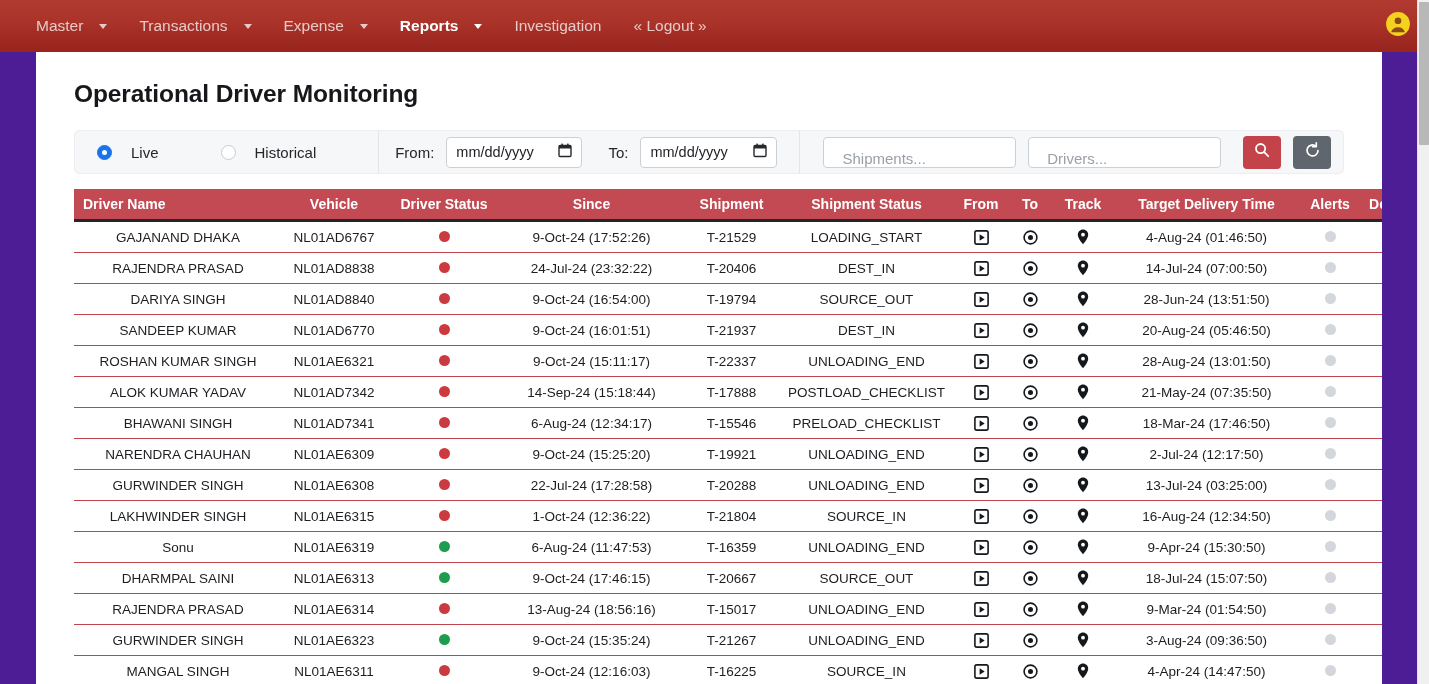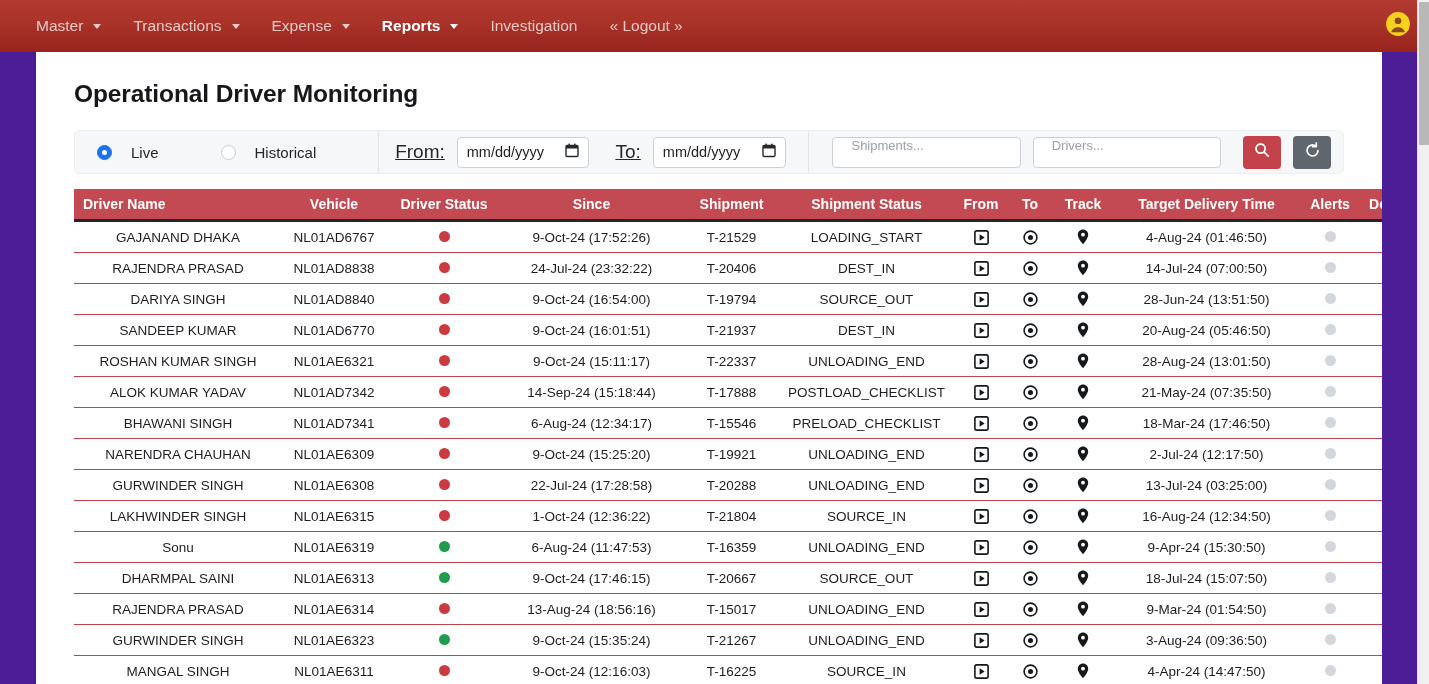--- a/index.html
+++ b/index.html
@@ -23,21 +23,21 @@
   .nav-items { display: flex; align-items: center; }
   .nav-item {
     color: #e9c9c6;
     font-size: 15.5px;
     padding: 6px 14px;
     margin-right: 4px;
     white-space: nowrap;
     cursor: pointer;
     display: flex;
     align-items: center;
-    gap: 9px;
+    gap: 15px;
   }
   .nav-item.active { color: #ffffff; font-weight: bold; }
   .caret {
     width: 0; height: 0;
     border-left: 4.5px solid transparent;
     border-right: 4.5px solid transparent;
     border-top: 5px solid currentColor;
     display: inline-block;
     margin-left: 1px;
   }
@@ -121,25 +121,24 @@
     background: #fff;
   }
   .radio-label { font-size: 15px; color: #24262a; }
   .divider {
     width: 1px;
     align-self: stretch;
     background: #e3e5e9;
     margin: 0 16px 0 0;
   }
   .field-label {
-    font-size: 19px;
+    font-size: 15px;
     color: #24262a;
     margin: 0 12px 0 0;
     white-space: nowrap;
-    text-decoration: underline;
   }
   .date-input {
     width: 140px;
     height: 31px;
     border: 1px solid #ccd0d5;
     border-radius: 4px;
     background: #fff;
     display: flex;
     align-items: center;
     justify-content: space-between;
@@ -148,23 +147,23 @@
     color: #1d1f23;
     cursor: text;
   }
   .date-input .ph { color: #1d1f23; }
   .text-input {
     height: 31px;
     border: 1px solid #ccd0d5;
     border-radius: 4px;
     background: #fff;
     display: flex;
-    align-items: flex-start;
+    align-items: flex-end;
     padding: 0 18px;
-    font-size: 13px;
+    font-size: 15px;
     color: #9aa0a6;
     cursor: text;
   }
   .input-shipments { width: 198px; margin-left: 24px; }
   .input-drivers { width: 198px; margin-left: 12px; }
   .btn {
     width: 38px; height: 33px;
     border-radius: 4px;
     display: flex;
     align-items: center;

